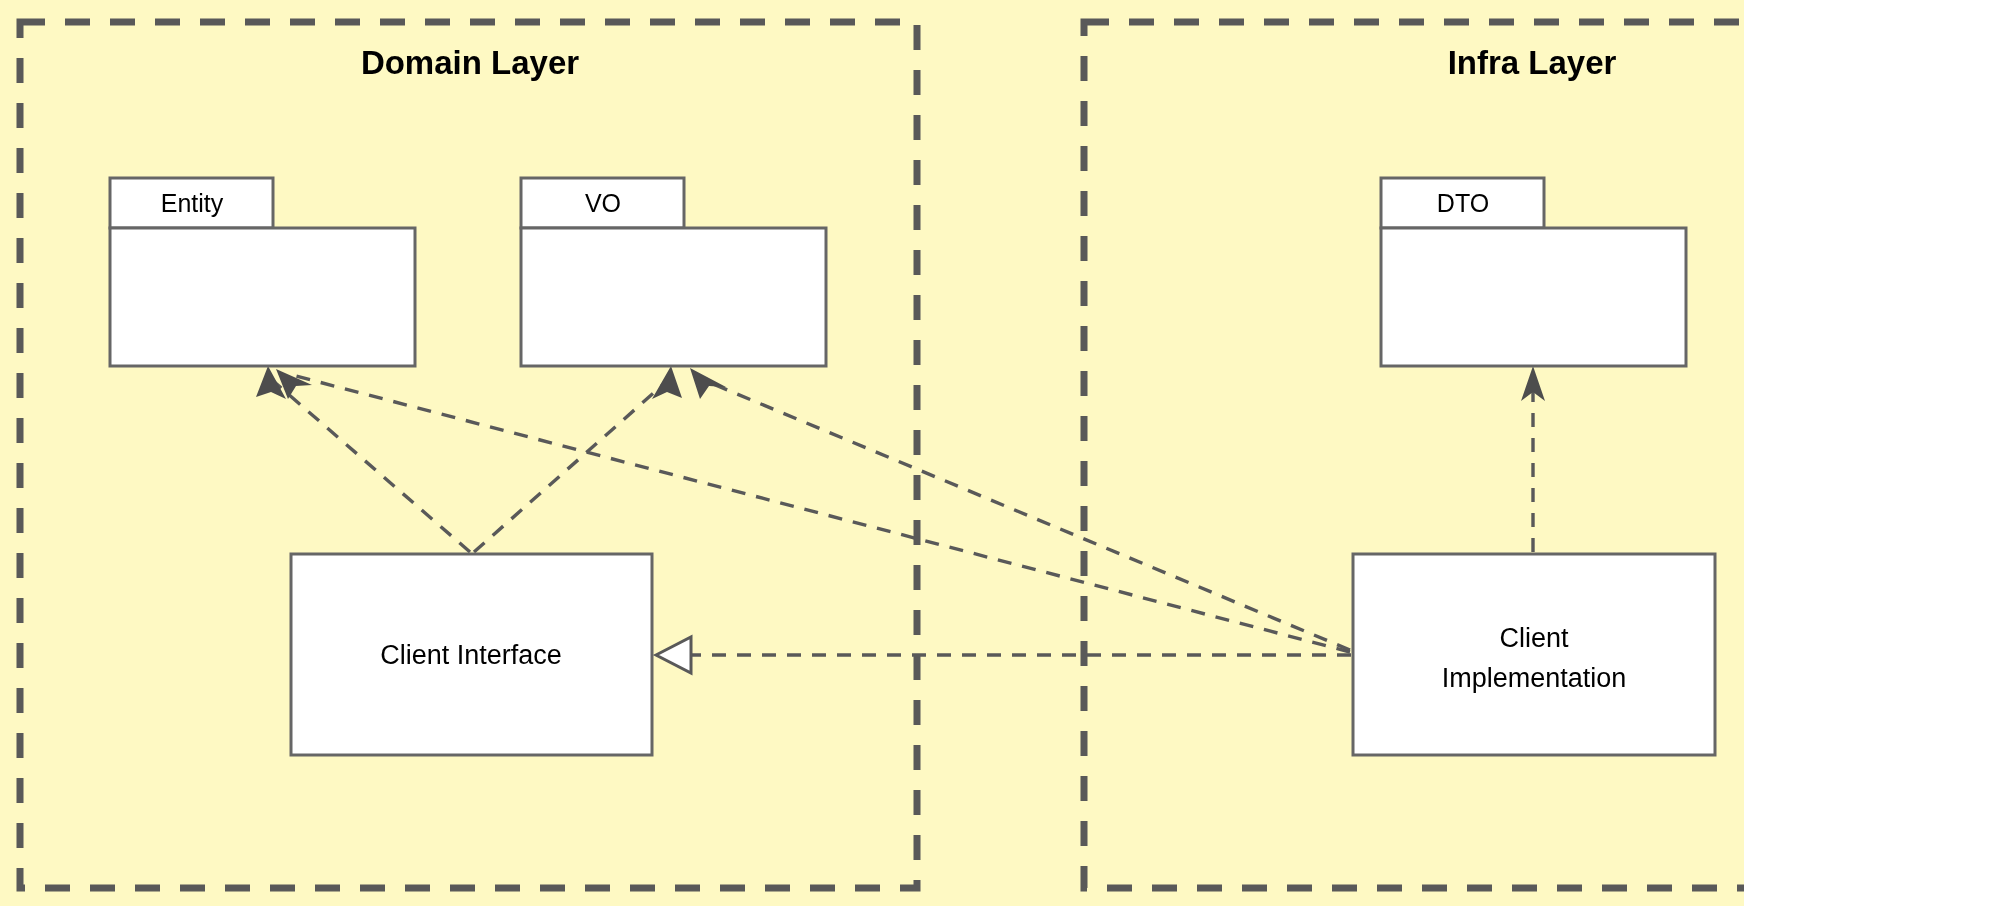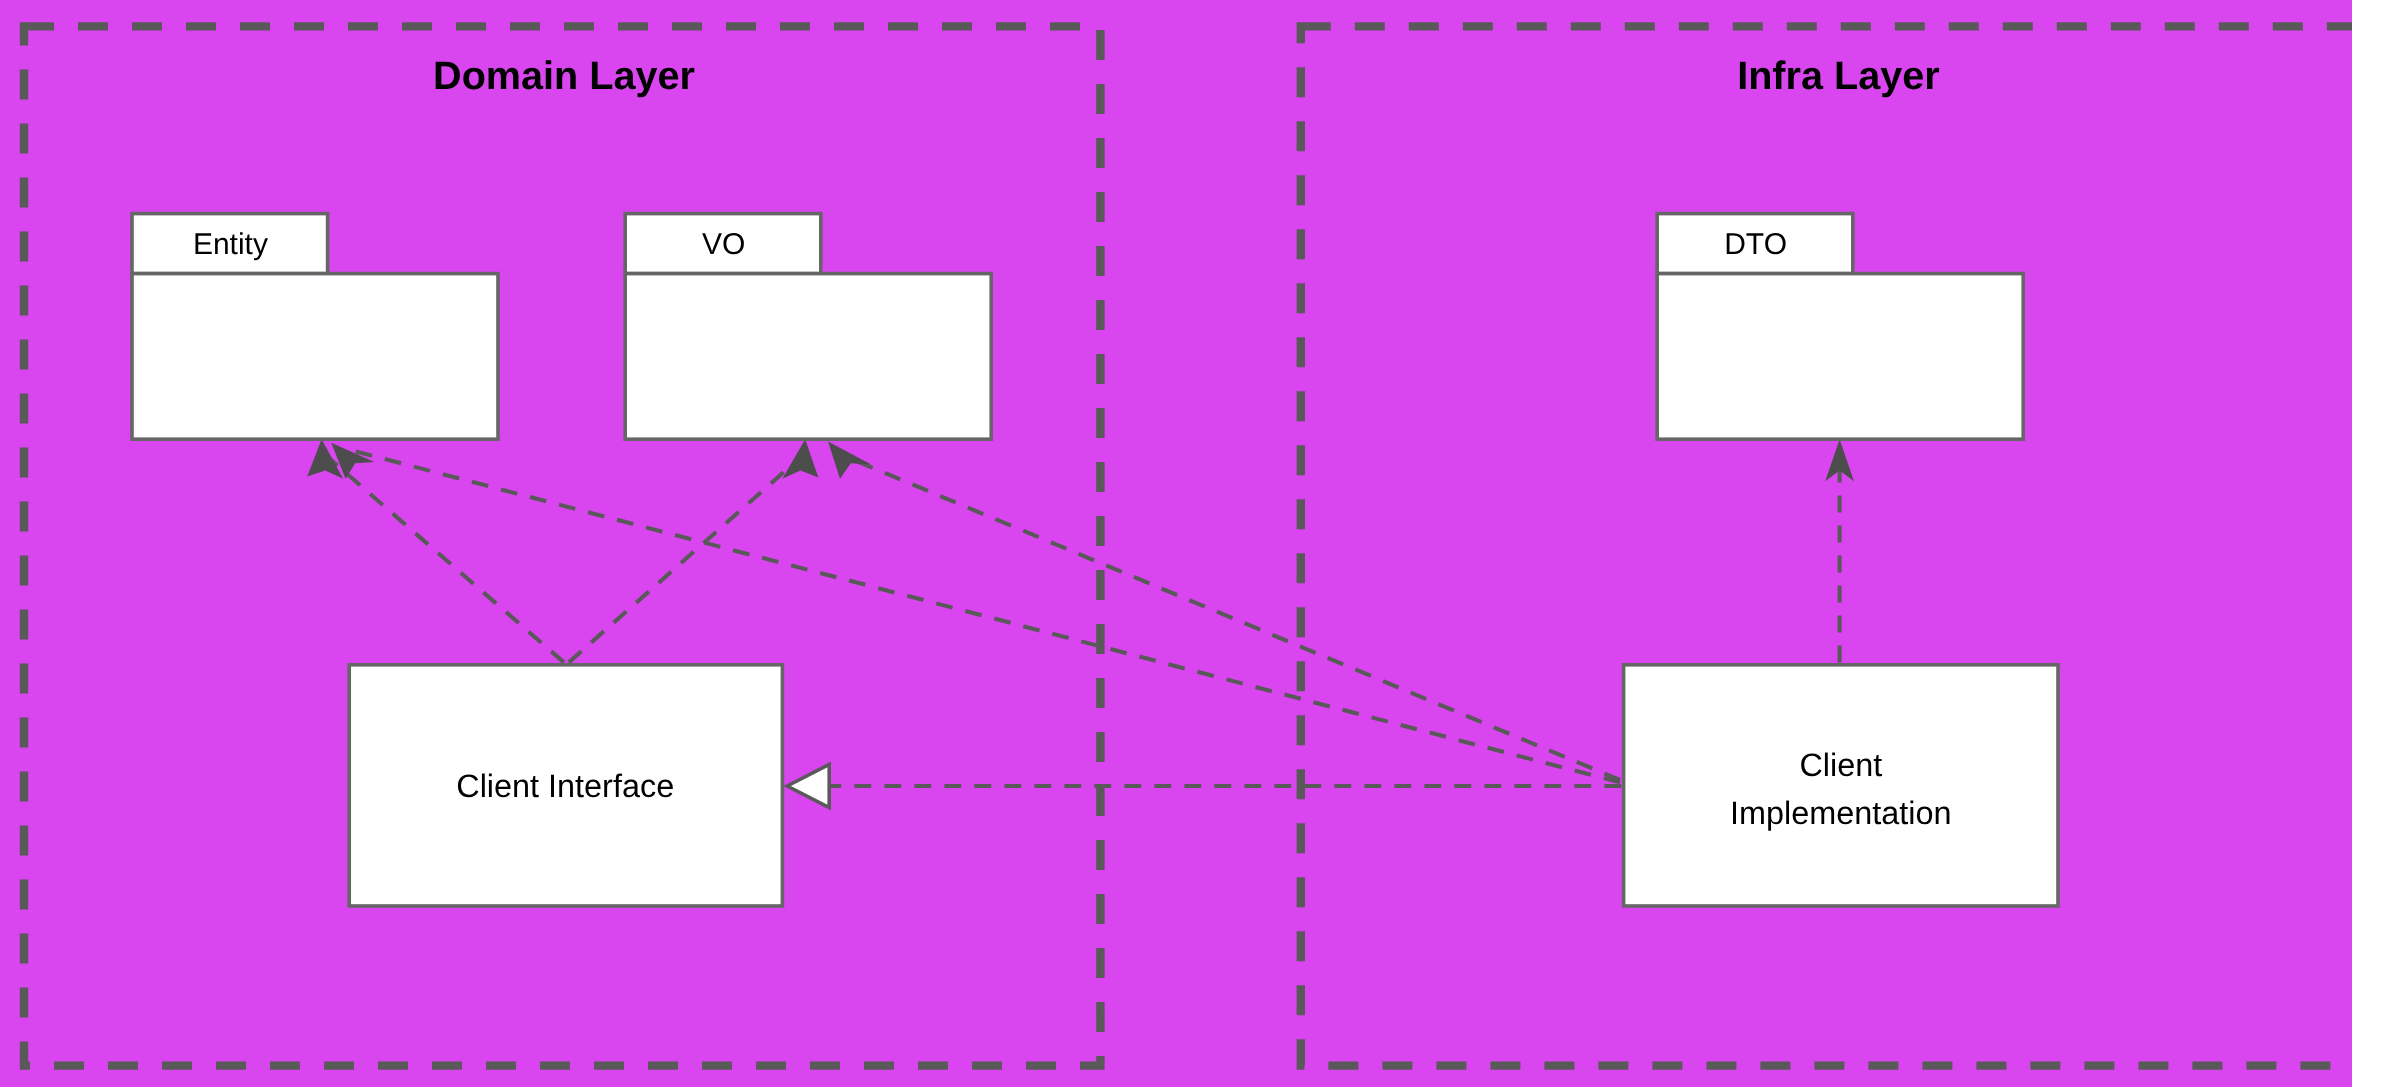--- a/index.html
+++ b/index.html
@@ -2,25 +2,26 @@
 <html><head>
 <meta charset="utf-8">
 <style>
   html, body {
     margin: 0;
     padding: 0;
     background: #ffffff;
   }
   #canvas {
     position: relative;
-    width: 1960px;
+    width: 1716px;
     height: 906px;
-    background: #d946ef;
+    background: #fef9c3;
     font-family: "Liberation Sans", sans-serif;
     overflow: hidden;
+    padding-left: 28px;
   }
   #diagram-svg {
     position: absolute;
     left: 0;
     top: 0;
     width: 2000px;
     height: 906px;
   }
   .layer-title {
     font-weight: bold;

